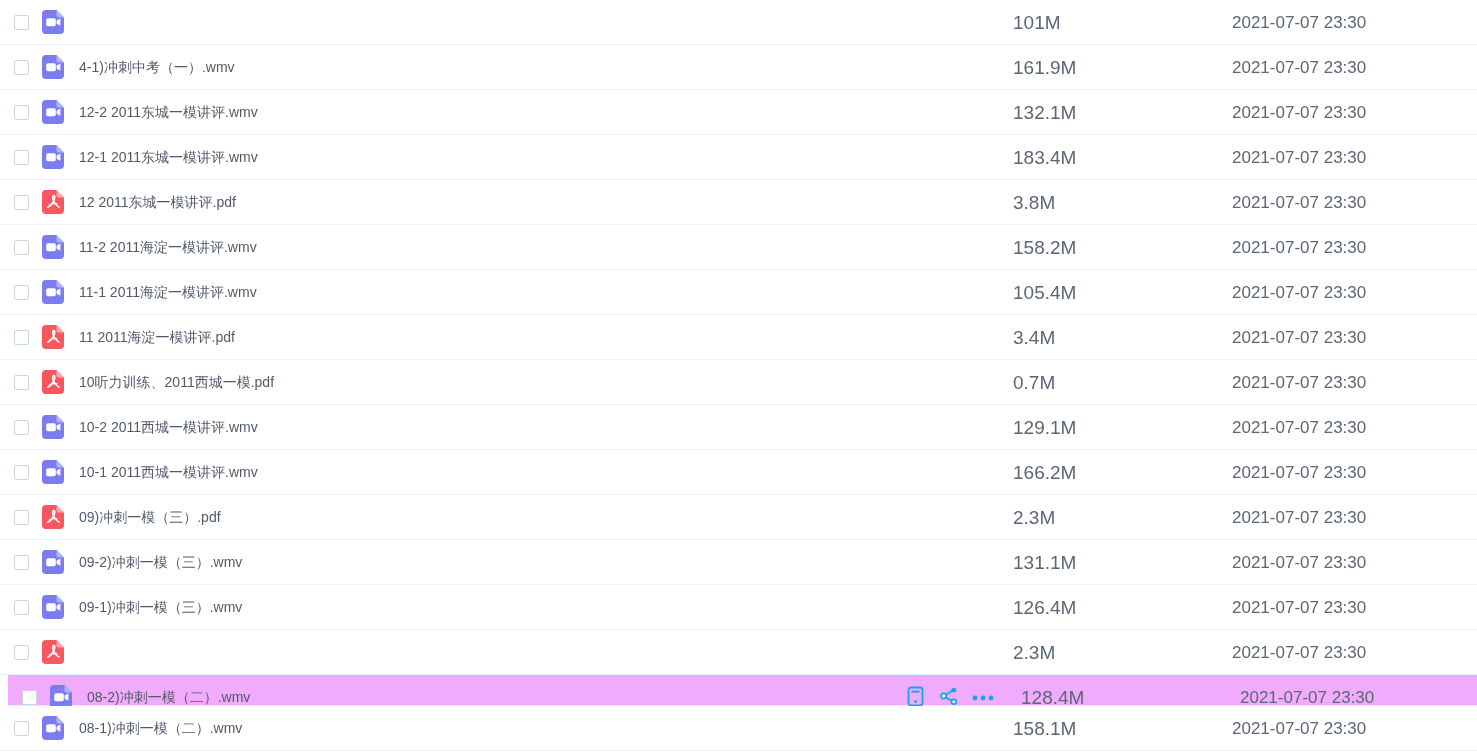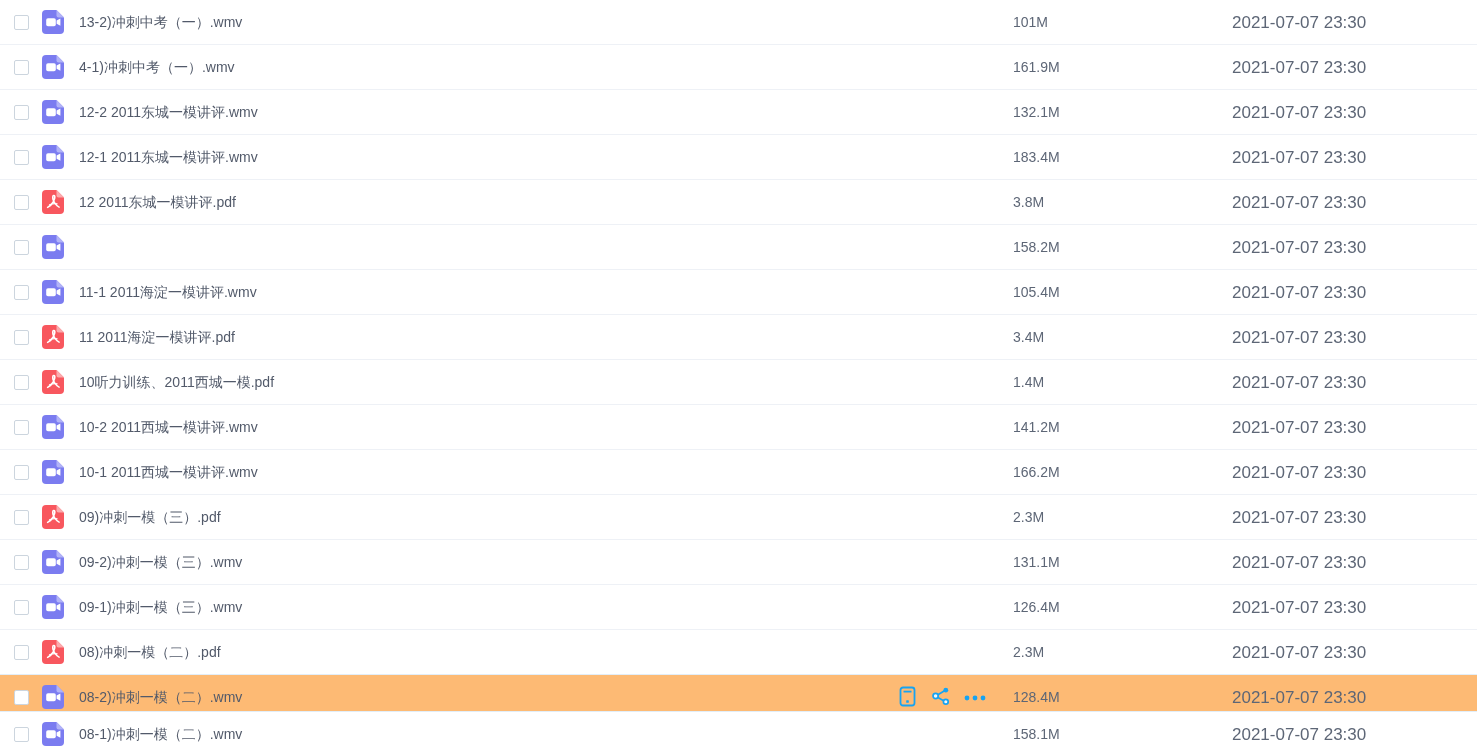--- a/index.html
+++ b/index.html
@@ -7,38 +7,38 @@
     width:1477px;height:754px;overflow:hidden;background:#ffffff;
     font-family:"Liberation Sans","DejaVu Sans",sans-serif;
     -webkit-font-smoothing:antialiased;
   }
   .file-list{width:1477px;}
   .row{
     position:relative;height:45px;box-sizing:border-box;
     border-bottom:1px solid #eef1f6;background:#ffffff;
   }
   .row.hovered{
-    background:#fdba74;
+    background:#f0abfc;
     border-top:1px solid #e2eef8;
     border-bottom:1px solid #e2eef8;
-    height:38px;margin-top:-1px;
+    height:32px;margin-top:-1px;margin-left:8px;
   }
   .checkbox{
     position:absolute;left:14px;top:15px;width:13px;height:13px;
     border:1px solid #ccd5de;border-radius:2px;background:#fff;
   }
   .file-icon{position:absolute;left:42px;top:10px;width:22px;height:24px;}
   .file-icon svg{display:block;}
   .file-name{
     position:absolute;left:79px;top:0;line-height:45px;
     font-size:14px;color:#525a6a;white-space:nowrap;cursor:pointer;
   }
   .file-size{
     position:absolute;left:1013px;top:0;line-height:45px;
-    font-size:14px;color:#5d6676;white-space:nowrap;
+    font-size:19px;color:#5d6676;white-space:nowrap;
   }
   .file-date{
     position:absolute;left:1232px;top:0;line-height:45px;
     font-size:17px;color:#5d6676;white-space:nowrap;
   }
   .actions{
     position:absolute;left:896px;top:0;height:45px;
     display:none;align-items:center;gap:12px;
   }
   .row.hovered .actions{display:flex;}
@@ -56,21 +56,20 @@
 
     <span class="file-icon icon-video">
       <svg width="22" height="24" viewBox="0 0 22 24">
         <path d="M4 0 H14.5 L22 7.5 V20 a4 4 0 0 1 -4 4 H4 a4 4 0 0 1 -4 -4 V4 a4 4 0 0 1 4 -4 Z" fill="#7b7cf0"></path>
         <path d="M14.5 0 L22 7.5 H16.5 a2 2 0 0 1 -2 -2 Z" fill="#b2b3f7"></path>
         <rect x="4.2" y="8.2" width="9.6" height="8" rx="1.8" fill="#ffffff"></rect>
         <path d="M14.6 10.6 L18.4 8.6 V15.8 L14.6 13.8 Z" fill="#ffffff"></path>
       </svg>
     </span>
 
-    <span class="file-name">13-2)冲刺中考（一）.wmv</span>
 
     <span class="file-size">101M</span>
     <span class="file-date">2021-07-07 23:30</span>
   </div>
     <div class="row">
     <span class="checkbox"></span>
 
     <span class="file-icon icon-video">
       <svg width="22" height="24" viewBox="0 0 22 24">
         <path d="M4 0 H14.5 L22 7.5 V20 a4 4 0 0 1 -4 4 H4 a4 4 0 0 1 -4 -4 V4 a4 4 0 0 1 4 -4 Z" fill="#7b7cf0"></path>
@@ -141,20 +140,21 @@
 
     <span class="file-icon icon-video">
       <svg width="22" height="24" viewBox="0 0 22 24">
         <path d="M4 0 H14.5 L22 7.5 V20 a4 4 0 0 1 -4 4 H4 a4 4 0 0 1 -4 -4 V4 a4 4 0 0 1 4 -4 Z" fill="#7b7cf0"></path>
         <path d="M14.5 0 L22 7.5 H16.5 a2 2 0 0 1 -2 -2 Z" fill="#b2b3f7"></path>
         <rect x="4.2" y="8.2" width="9.6" height="8" rx="1.8" fill="#ffffff"></rect>
         <path d="M14.6 10.6 L18.4 8.6 V15.8 L14.6 13.8 Z" fill="#ffffff"></path>
       </svg>
     </span>
 
+    <span class="file-name">11-2 2011海淀一模讲评.wmv</span>
 
     <span class="file-size">158.2M</span>
     <span class="file-date">2021-07-07 23:30</span>
   </div>
     <div class="row">
     <span class="checkbox"></span>
 
     <span class="file-icon icon-video">
       <svg width="22" height="24" viewBox="0 0 22 24">
         <path d="M4 0 H14.5 L22 7.5 V20 a4 4 0 0 1 -4 4 H4 a4 4 0 0 1 -4 -4 V4 a4 4 0 0 1 4 -4 Z" fill="#7b7cf0"></path>
@@ -193,38 +193,38 @@
       <svg width="22" height="24" viewBox="0 0 22 24">
         <path d="M4 0 H14.5 L22 7.5 V20 a4 4 0 0 1 -4 4 H4 a4 4 0 0 1 -4 -4 V4 a4 4 0 0 1 4 -4 Z" fill="#f8575e"></path>
         <path d="M14.5 0 L22 7.5 H16.5 a2 2 0 0 1 -2 -2 Z" fill="#fbabae"></path>
         <path d="M5.6 17.4 c2.5 -1.3 4.6 -3.5 5.9 -6.1 c1 -2 1.6 -4.3 1.2 -5.3 c-.3 -.8 -1.5 -.7 -1.8 .2 c-.5 1.8 .3 4.4 1.6 6.4 c1.2 1.9 2.9 3.6 4.6 4.5" stroke="#ffffff" stroke-width="1.5" fill="none" stroke-linecap="round"></path>
         <path d="M7.5 14.8 c2.3 -0.9 5.2 -1.3 7.6 -1" stroke="#ffffff" stroke-width="1.2" fill="none" stroke-linecap="round"></path>
       </svg>
     </span>
 
     <span class="file-name">10听力训练、2011西城一模.pdf</span>
 
-    <span class="file-size">1.4M</span>
+    <span class="file-size">0.7M</span>
     <span class="file-date">2021-07-07 23:30</span>
   </div>
     <div class="row">
     <span class="checkbox"></span>
 
     <span class="file-icon icon-video">
       <svg width="22" height="24" viewBox="0 0 22 24">
         <path d="M4 0 H14.5 L22 7.5 V20 a4 4 0 0 1 -4 4 H4 a4 4 0 0 1 -4 -4 V4 a4 4 0 0 1 4 -4 Z" fill="#7b7cf0"></path>
         <path d="M14.5 0 L22 7.5 H16.5 a2 2 0 0 1 -2 -2 Z" fill="#b2b3f7"></path>
         <rect x="4.2" y="8.2" width="9.6" height="8" rx="1.8" fill="#ffffff"></rect>
         <path d="M14.6 10.6 L18.4 8.6 V15.8 L14.6 13.8 Z" fill="#ffffff"></path>
       </svg>
     </span>
 
     <span class="file-name">10-2 2011西城一模讲评.wmv</span>
 
-    <span class="file-size">141.2M</span>
+    <span class="file-size">129.1M</span>
     <span class="file-date">2021-07-07 23:30</span>
   </div>
     <div class="row">
     <span class="checkbox"></span>
 
     <span class="file-icon icon-video">
       <svg width="22" height="24" viewBox="0 0 22 24">
         <path d="M4 0 H14.5 L22 7.5 V20 a4 4 0 0 1 -4 4 H4 a4 4 0 0 1 -4 -4 V4 a4 4 0 0 1 4 -4 Z" fill="#7b7cf0"></path>
         <path d="M14.5 0 L22 7.5 H16.5 a2 2 0 0 1 -2 -2 Z" fill="#b2b3f7"></path>
         <rect x="4.2" y="8.2" width="9.6" height="8" rx="1.8" fill="#ffffff"></rect>
@@ -293,21 +293,20 @@
 
     <span class="file-icon icon-pdf">
       <svg width="22" height="24" viewBox="0 0 22 24">
         <path d="M4 0 H14.5 L22 7.5 V20 a4 4 0 0 1 -4 4 H4 a4 4 0 0 1 -4 -4 V4 a4 4 0 0 1 4 -4 Z" fill="#f8575e"></path>
         <path d="M14.5 0 L22 7.5 H16.5 a2 2 0 0 1 -2 -2 Z" fill="#fbabae"></path>
         <path d="M5.6 17.4 c2.5 -1.3 4.6 -3.5 5.9 -6.1 c1 -2 1.6 -4.3 1.2 -5.3 c-.3 -.8 -1.5 -.7 -1.8 .2 c-.5 1.8 .3 4.4 1.6 6.4 c1.2 1.9 2.9 3.6 4.6 4.5" stroke="#ffffff" stroke-width="1.5" fill="none" stroke-linecap="round"></path>
         <path d="M7.5 14.8 c2.3 -0.9 5.2 -1.3 7.6 -1" stroke="#ffffff" stroke-width="1.2" fill="none" stroke-linecap="round"></path>
       </svg>
     </span>
 
-    <span class="file-name">08)冲刺一模（二）.pdf</span>
 
     <span class="file-size">2.3M</span>
     <span class="file-date">2021-07-07 23:30</span>
   </div>
     <div class="row hovered">
     <span class="checkbox"></span>
 
     <span class="file-icon icon-video">
       <svg width="22" height="24" viewBox="0 0 22 24">
         <path d="M4 0 H14.5 L22 7.5 V20 a4 4 0 0 1 -4 4 H4 a4 4 0 0 1 -4 -4 V4 a4 4 0 0 1 4 -4 Z" fill="#7b7cf0"></path>

